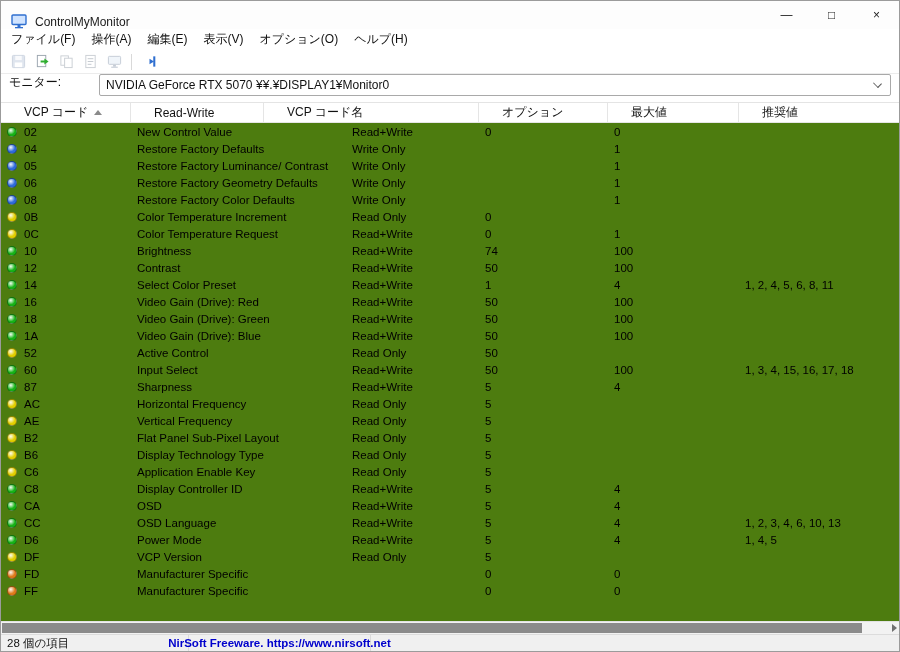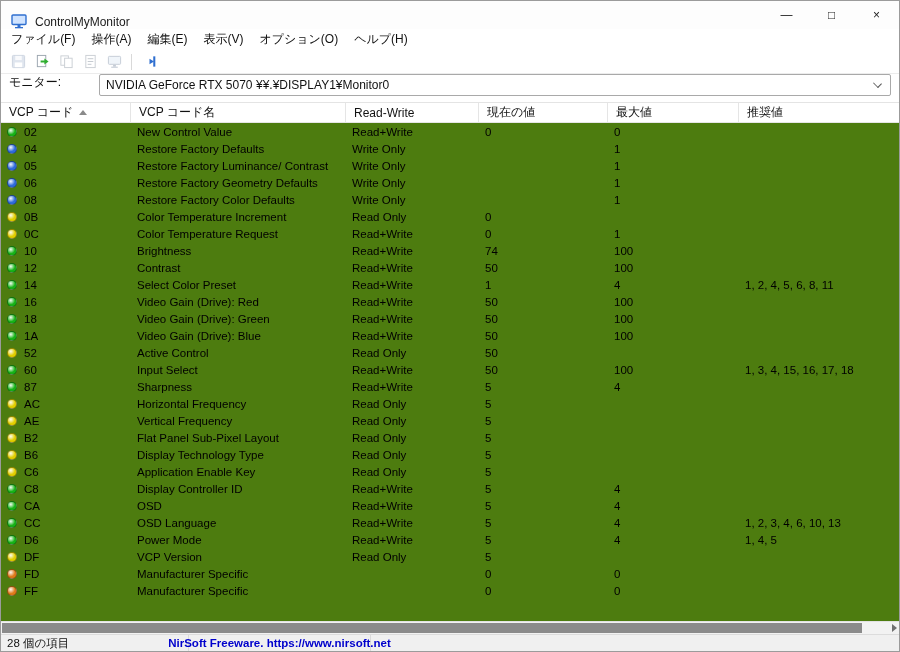--- a/index.html
+++ b/index.html
@@ -38,21 +38,21 @@
   .combo .m-name { width:150px; overflow:hidden; white-space:nowrap; }
   .combo .m-device { white-space:nowrap; }
   .combo .chev { position:absolute; right:9px; top:7px; width:7px; height:7px;
                  border-right:1.5px solid #555; border-bottom:1.5px solid #555;
                  transform:rotate(45deg) scale(1,.8); transform-origin:center; margin-top:-2px; }
 
   
   .table { flex:1; display:flex; flex-direction:column; background:#fff; overflow:hidden; }
   .thead { height:20px; flex:0 0 20px; display:flex; font-size:12px; color:#111;
            border-bottom:1px solid #e5e5e5; background:#fff; }
-  .hcell { display:flex; align-items:center; padding-left:8px; border-right:1px solid #e5e5e5;
+  .hcell { display:flex; align-items:center; padding-left:23px; border-right:1px solid #e5e5e5;
            white-space:nowrap; overflow:hidden; }
   .sort-arrow { width:0; height:0; border-left:4px solid transparent; border-right:4px solid transparent;
                 border-bottom:5px solid #8a8a8a; margin-left:6px; }
   .tbody { flex:1; overflow:hidden; background:#4d7c0f; }
   .trow { height:17px; display:flex; align-items:center; font-size:11.5px; color:#000; }
   .cell { padding-left:6px; white-space:nowrap; overflow:hidden; display:flex; align-items:center; }
   .c-code { width:130px; flex:0 0 130px; }
   .c-name { width:215px; flex:0 0 215px; }
   .c-rw   { width:133px; flex:0 0 133px; }
   .c-cur  { width:129px; flex:0 0 129px; }
@@ -158,23 +158,23 @@
       <span class="chev"></span>
     </div>
   </div>
 
   <div class="table">
     <div class="thead">
       <div class="hcell c-code">
         <span>VCP コード</span>
         <span class="sort-arrow"></span>
       </div>
+      <div class="hcell c-rw">Read-Write</div>
       <div class="hcell c-name">VCP コード名</div>
-      <div class="hcell c-rw">Read-Write</div>
-      <div class="hcell c-cur">現在の値</div>
+      <div class="hcell c-cur">オプション</div>
       <div class="hcell c-max">最大値</div>
       <div class="hcell c-rec" style="border-right:none;">推奨値</div>
     </div>
     <div class="tbody">
         <div class="trow">
           <div class="cell c-code">
             <i class="dot" style="background: radial-gradient(circle at 35% 30%, rgba(255, 255, 255, 0.95), rgba(255, 255, 255, 0) 55%), rgb(23, 179, 23);"></i>
             <span class="ct">02</span>
           </div>
           <div class="cell c-name">New Control Value</div>

